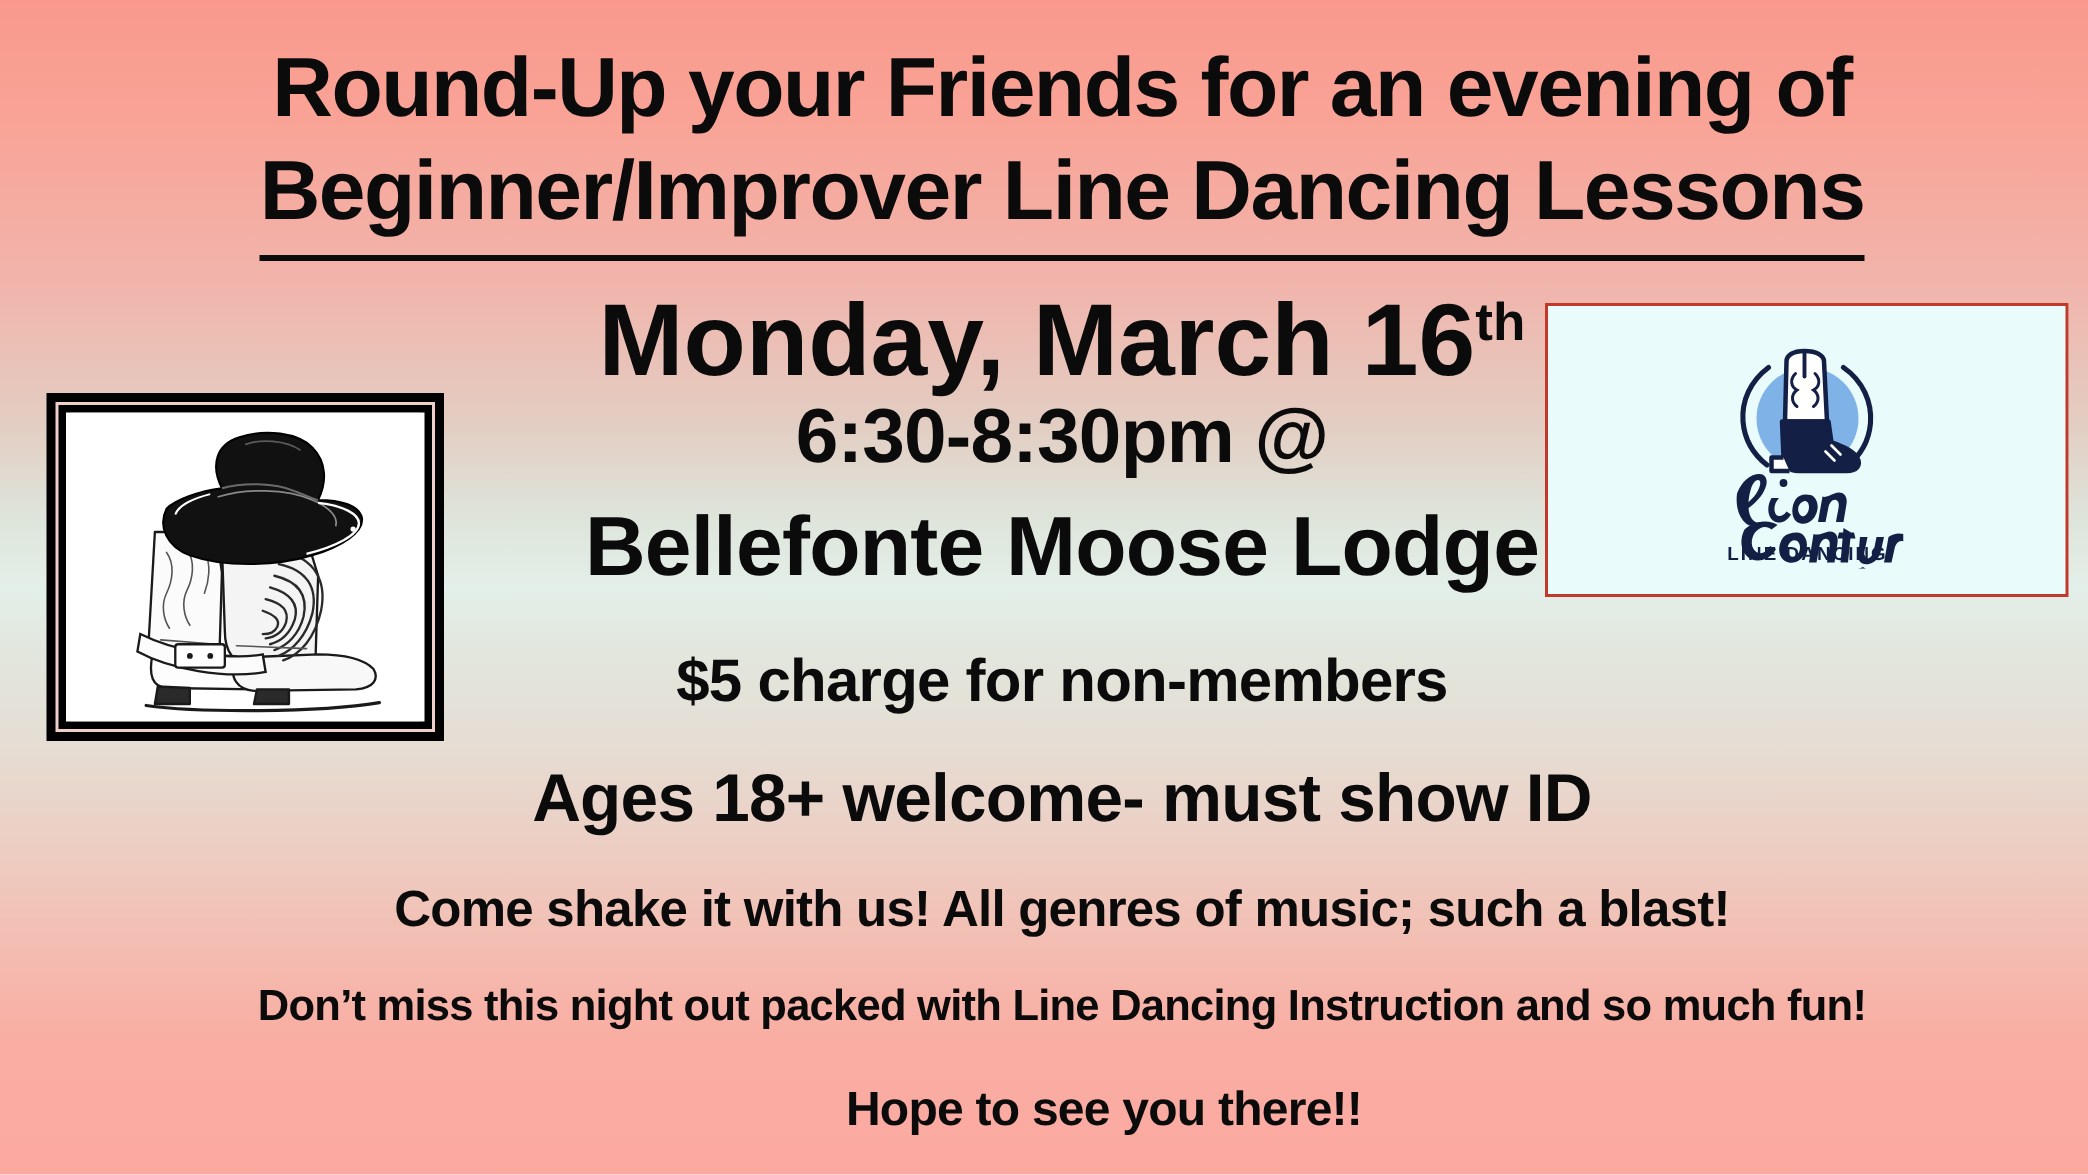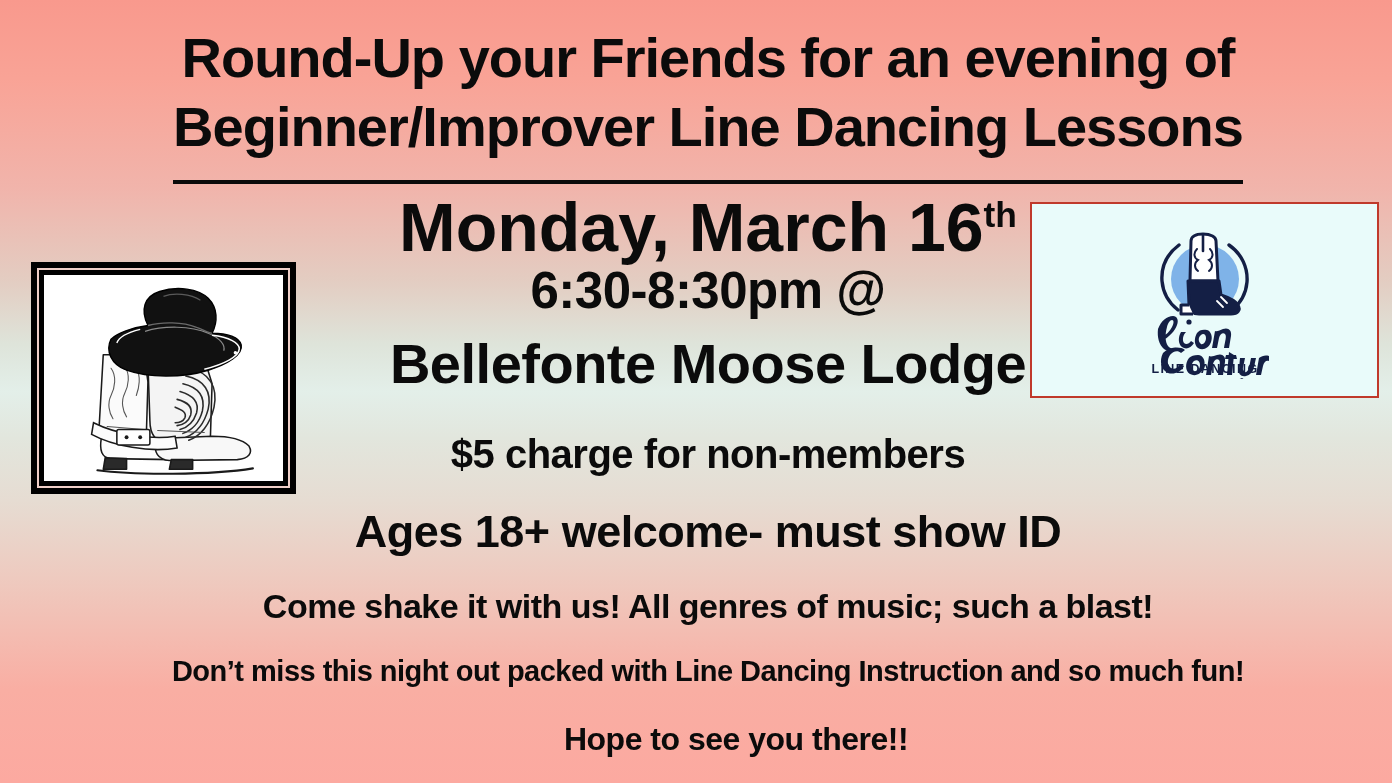--- a/index.html
+++ b/index.html
@@ -54,21 +54,21 @@
     font-size: 56px;
     letter-spacing: -1px;
   }
   #head-line-2 {
     top: 99px;
     font-size: 56px;
     letter-spacing: -1px;
   }
   #head-line-2 .u {
     border-bottom: 4px solid #0b0b0b;
-    padding-bottom: 22px;
+    padding-bottom: 12px;
   }
 
   #date-line {
     top: 193px;
     font-size: 68px;
     letter-spacing: 0px;
     text-align: center;
   }
   #date-line sup {
     font-size: 0.52em;

